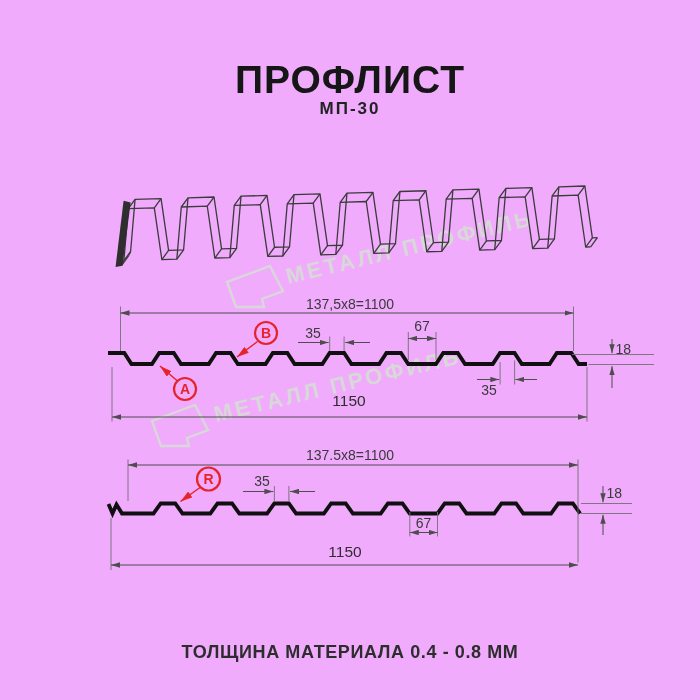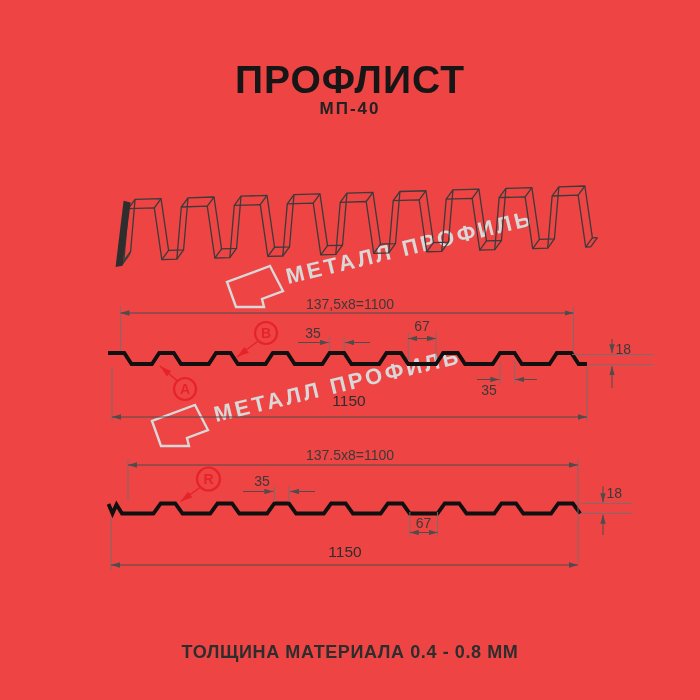--- a/index.html
+++ b/index.html
@@ -1,16 +1,16 @@
 <!DOCTYPE html>
 <html><head>
 <meta charset="utf-8">
 <style>
   html,body{margin:0;padding:0;background:#fff;}
-  .page{position:relative;width:700px;height:700px;background:#ef4444;overflow:hidden;
+  .page{position:relative;width:700px;height:700px;background:#f0abfc;overflow:hidden;
         font-family:"Liberation Sans",sans-serif;}
   .title{position:absolute;left:0;right:0;top:58px;text-align:center;
          font-size:39px;font-weight:800;letter-spacing:1px;color:#161616;}
   .subtitle{position:absolute;left:0;right:0;top:99px;text-align:center;
          font-size:17px;font-weight:700;letter-spacing:2px;color:#222;}
   .footer{position:absolute;left:0;right:0;top:615px;text-align:center;
          font-size:18px;font-weight:600;letter-spacing:0.6px;color:#2d2d2d;margin-top:27px;}
   svg{position:absolute;left:0;top:0;}
   svg text{font-family:"Liberation Sans",sans-serif;}
   .dim{font-size:14px;fill:#3a3a3a;}
@@ -24,21 +24,21 @@
   .lead{stroke:#e62329;stroke-width:1.5;fill:none;}
   .rc{stroke:#e62329;stroke-width:2.2;fill:none;}
   .w3d{stroke:#3b3b3b;stroke-width:1.3;fill:none;stroke-linejoin:round;}
 </style>
 </head>
 <body>
 
 <div class="page">
 
   <div class="title">ПРОФЛИСТ</div>
-  <div class="subtitle">МП-40</div>
+  <div class="subtitle">МП-30</div>
 
   <svg width="700" height="700" viewBox="0 0 700 700">
     <defs>
       <marker id="arrD" viewBox="0 0 10 6" refX="10" refY="3" markerWidth="9" markerHeight="5.4" orient="auto-start-reverse">
         <path d="M0,0 L10,3 L0,6 Z" fill="#4d4d4d"></path>
       </marker>
       <marker id="arrR" viewBox="0 0 10 6" refX="10" refY="3" markerWidth="8" markerHeight="4.8" orient="auto-start-reverse">
         <path d="M0,0 L10,3 L0,6 Z" fill="#e62329"></path>
       </marker>
     </defs>

